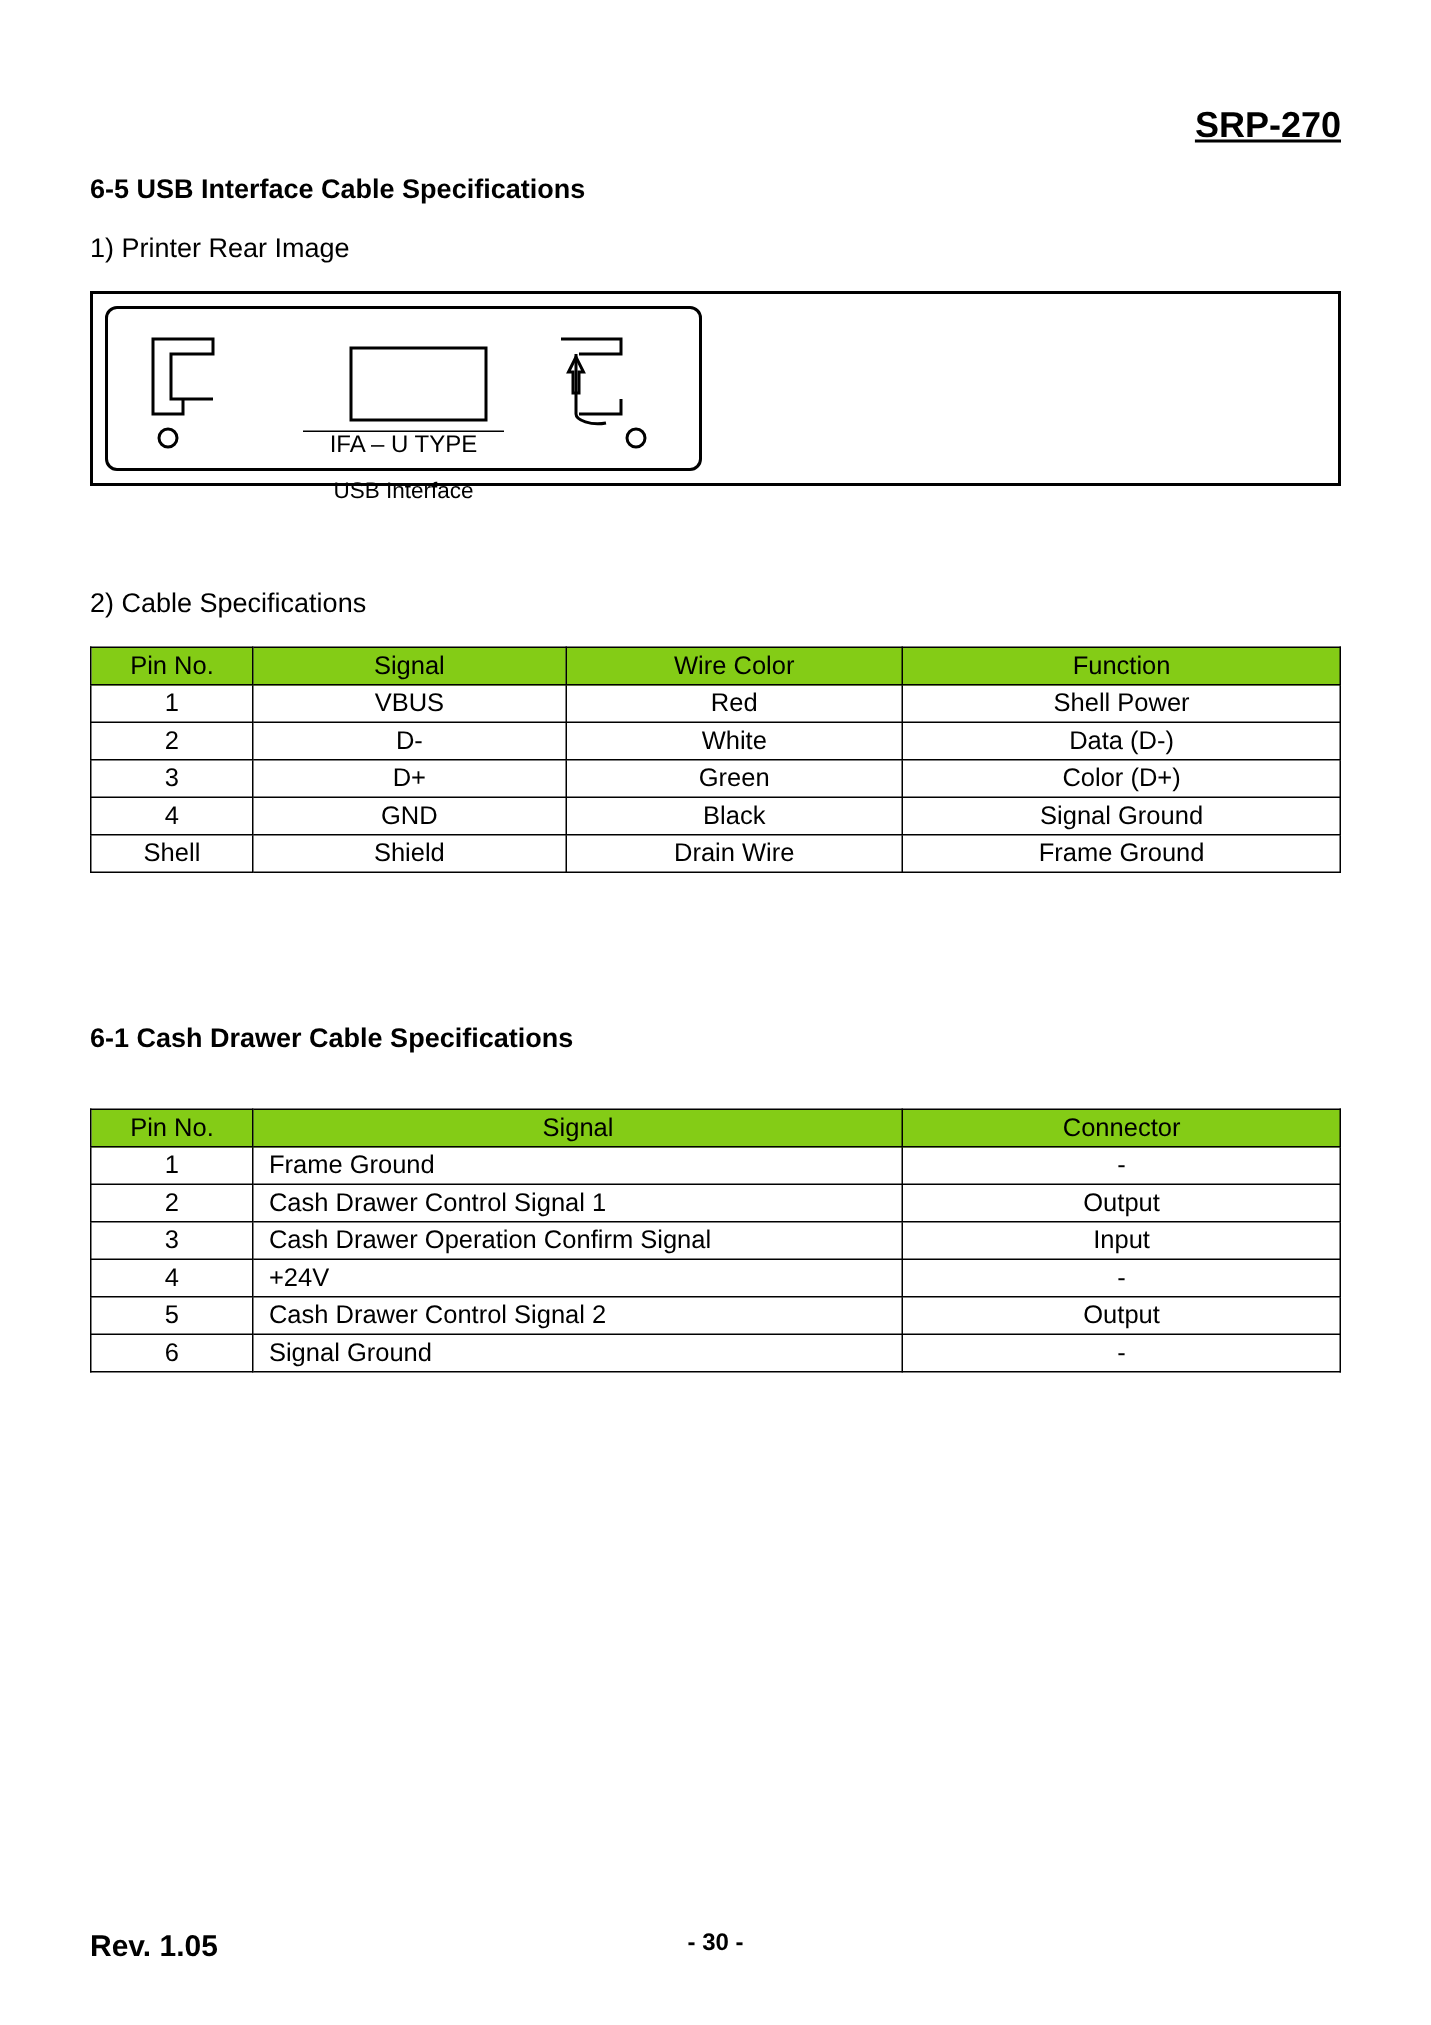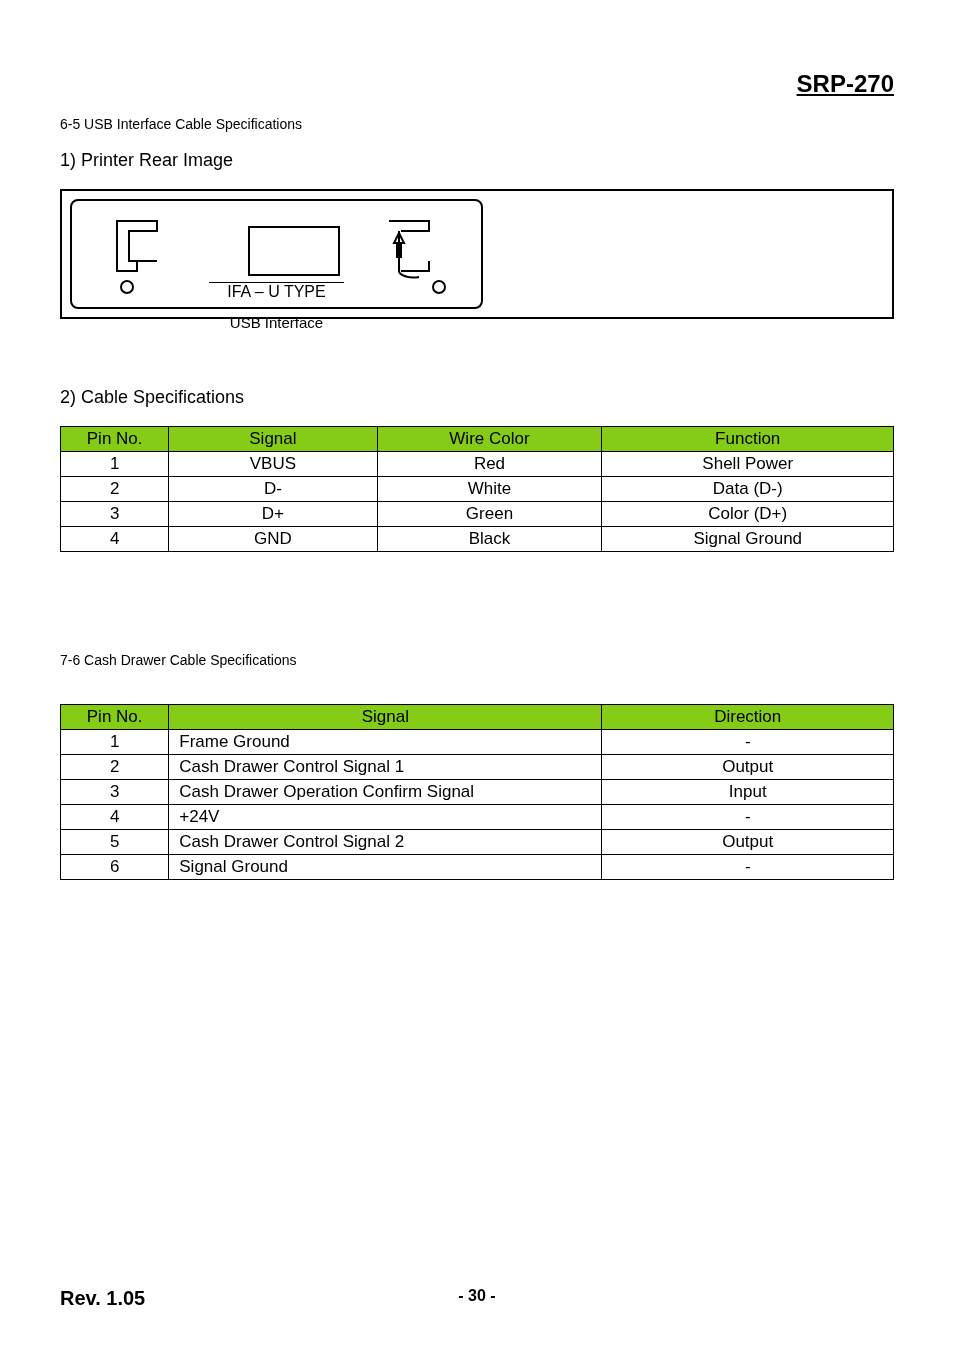--- a/index.html
+++ b/index.html
@@ -15,22 +15,22 @@
   }
   .header-right {
     text-align: right;
     font-size: 24px;
     font-weight: bold;
     text-decoration: underline;
     margin-bottom: 18px;
     margin-top: 40px;
   }
   .section-title {
-    font-size: 14px;
-    font-weight: normal;
+    font-size: 18px;
+    font-weight: bold;
     margin: 10px 0 18px 0;
   }
   .subtitle {
     font-size: 18px;
     margin: 8px 0 18px 0;
   }
   .diagram-box {
     border: 2px solid #000;
     height: 130px;
     display: flex;
@@ -40,21 +40,21 @@
   }
   .diagram-left {
     flex: 0 0 48%;
     border: 2px solid #000;
     border-radius: 8px;
     position: relative;
     display: flex;
     flex-direction: column;
     justify-content: flex-end;
     align-items: center;
-    padding: 8px 12px 8px 27px;
+    padding: 8px 12px 8px 12px;
   }
   .ifa-type {
     font-size: 16px;
     text-align: center;
     margin-top: 2px;
     border-top: 1px solid #000;
     padding: 0 18px;
   }
   .diagram-right {
     flex: 0 0 52%;
@@ -178,35 +178,41 @@
         <td>D+</td>
         <td>Green</td>
         <td>Color (D+)</td>
       </tr>
   <tr>
         <td>4</td>
         <td>GND</td>
         <td>Black</td>
         <td>Signal Ground</td>
       </tr>
+  <tr>
+        <td>Shell</td>
+        <td>Shield</td>
+        <td>Drain Wire</td>
+        <td>Frame Ground</td>
+      </tr>
 </tbody>
   </table>
 
 <div class="spacer-lg"></div>
 
-<div class="section-title">7-6 Cash Drawer Cable Specifications</div>
+<div class="section-title">6-1 Cash Drawer Cable Specifications</div>
 
 <div class="spacer-mid"></div>
 
 <table class="t2">
   <tbody>
       <tr>
     <th class="hdr-cell" style="width:13%">Pin No.</th>
     <th class="hdr-cell" style="width:52%">Signal</th>
-    <th class="hdr-cell" style="width:35%">Direction</th>
+    <th class="hdr-cell" style="width:35%">Connector</th>
   </tr>
   <tr>
         <td class="center">1</td>
         <td class="left">Frame Ground</td>
         <td class="center">-</td>
       </tr>
   <tr>
         <td class="center">2</td>
         <td class="left">Cash Drawer Control Signal 1</td>
         <td class="center">Output</td>

